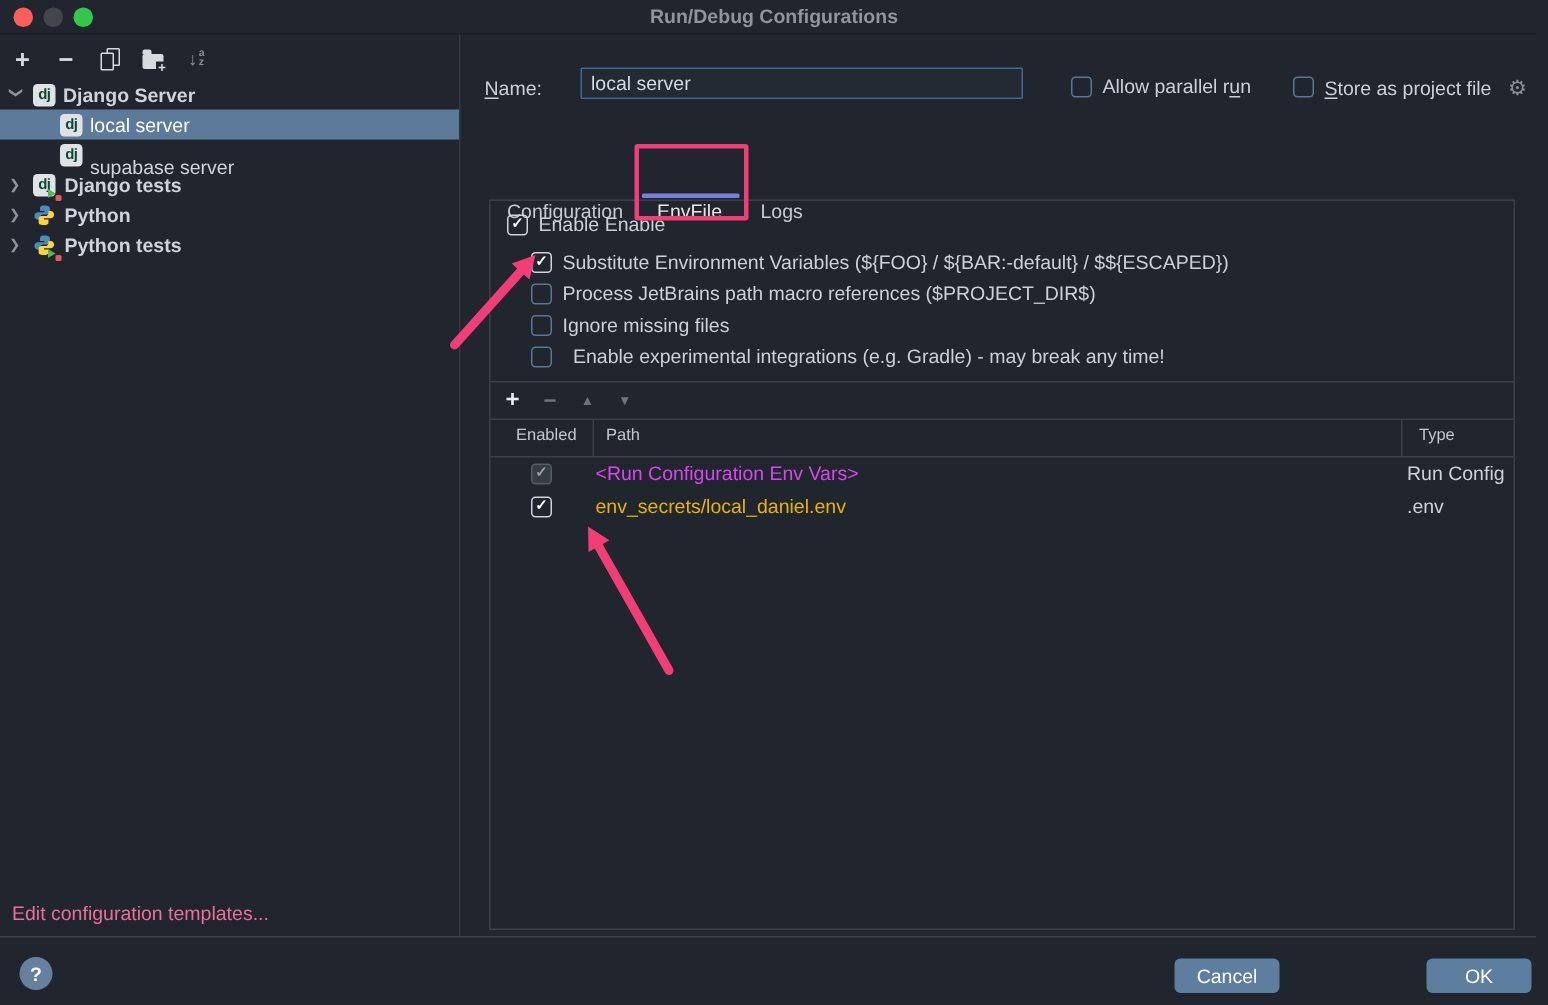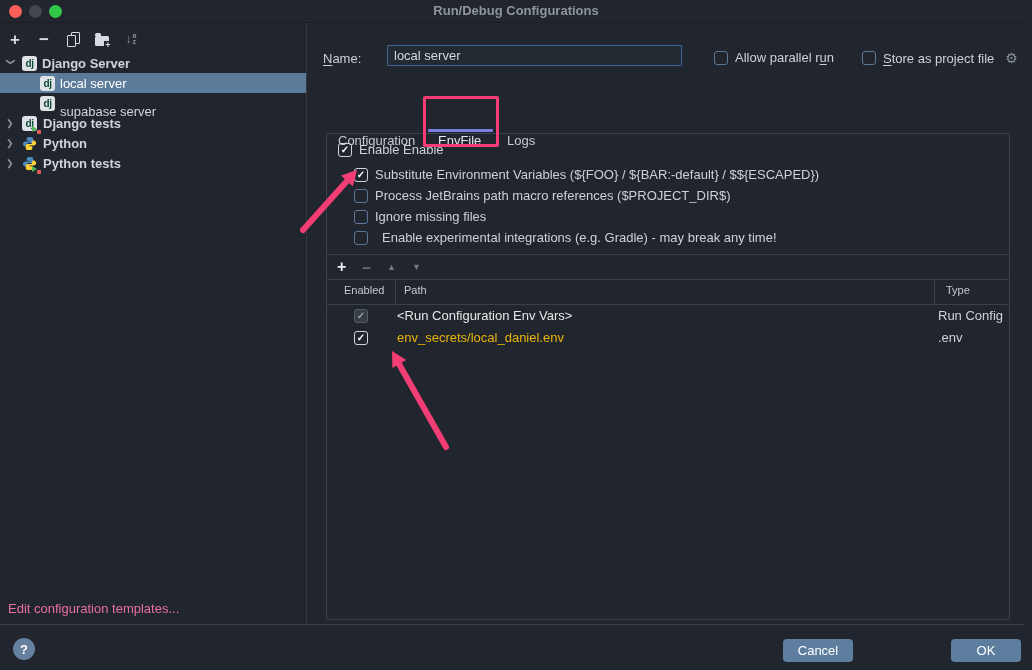--- a/index.html
+++ b/index.html
@@ -81,21 +81,21 @@
   .tbl-toolbar .g-tri{color:#6e757d;font-size:9px;line-height:1;}
   .tbl-header{position:relative;height:24px;border-bottom:1px solid #3a4048;color:#c3c8ce;font-size:11px;}
   .tbl-header .h{position:absolute;top:4px;}
   .h-enabled{left:17px;} .h-path{left:77px;} .h-type{left:619px;}
   .colsep{position:absolute;top:0;width:1px;height:24px;background:#3a4048;}
   .cs1{left:68px;} .cs2{left:607px;}
   .trow{position:relative;height:22px;}
   .trow .cb{position:absolute;left:27px;top:4px;}
   .trow .path{position:absolute;left:70px;top:3px;color:#eab308;}
   .trow .type{position:absolute;left:611px;top:3px;color:#cdd2d8;}
-  .trow.muted .path{color:#e5e5e5;}
+  .trow.muted .path{color:#d946ef;}
   
   .hsep{position:absolute;left:0;top:624px;width:1032px;height:1px;background:#3a4048;}
   .footer{position:absolute;left:0;top:625px;width:1032px;height:45px;}
   .help{position:absolute;left:13px;top:13px;width:22px;height:22px;border-radius:50%;background:#66819f;
         color:#fff;font-weight:700;font-size:13px;display:flex;align-items:center;justify-content:center;cursor:pointer;}
   .btn{position:absolute;top:14px;width:70px;height:23px;border-radius:4px;text-align:center;
        line-height:23px;font-size:13px;box-sizing:border-box;cursor:pointer;}
   .btn-filled{background:#5d7e9e;color:#ffffff;}
   .btn-cancel{left:783px;} .btn-apply{left:852px;background:transparent;border:2px solid #fde047;color:#868e98;margin-top:45px;}
   .btn-ok{left:951px;}

